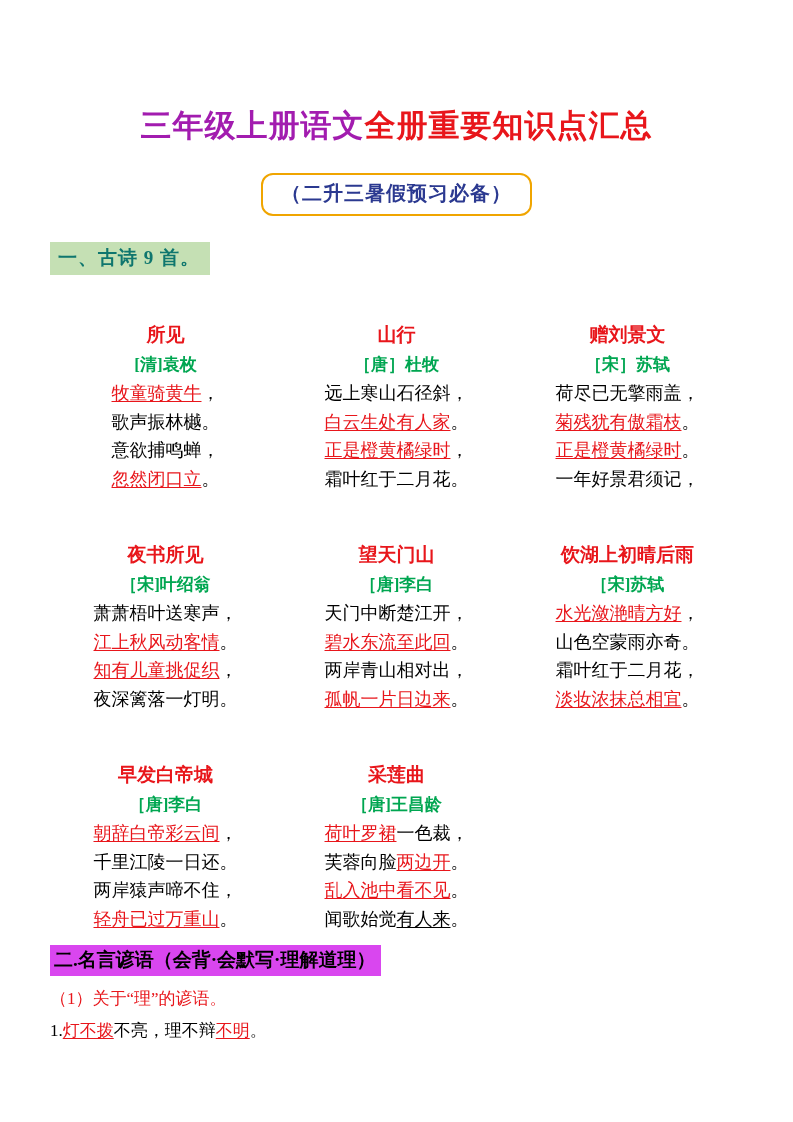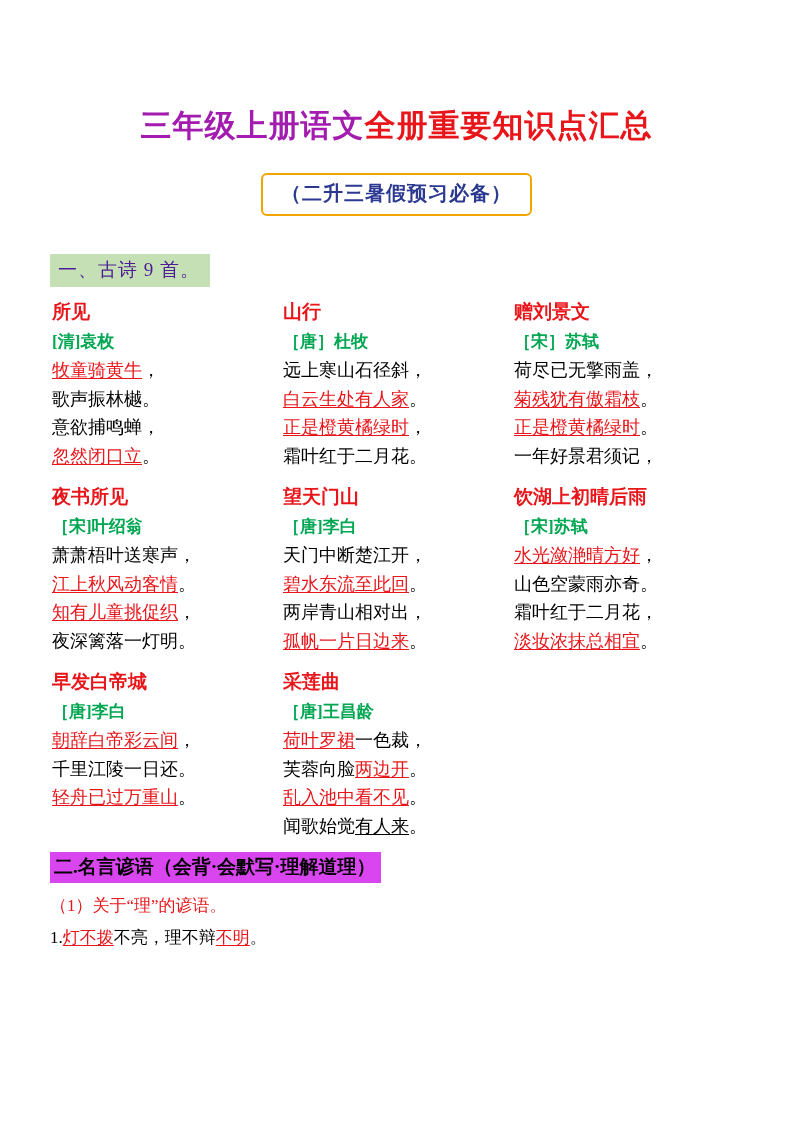--- a/index.html
+++ b/index.html
@@ -35,58 +35,60 @@
   .title-black { color: #a21caf; }
   .title-red { color: #e8161b; }
 
   .subtitle-wrap {
     display: flex;
     justify-content: center;
     margin-top: 26px;
   }
   .subtitle-box {
     border: 2px solid #f0a500;
-    border-radius: 6px;
+    border-radius: 12px;
     padding: 5px 18px 7px 18px;
     font-size: 20px;
     color: #2b3990;
     font-weight: bold;
     letter-spacing: 1px;
   }
 
   
   .sec-head {
     display: inline-block;
     background: #c5e0b4;
-    color: #4c1d95;
+    color: #0f766e;
     font-size: 19px;
-    font-weight: normal;
+    font-weight: bold;
     padding: 3px 10px 4px 8px;
-    margin-top: 38px;
+    margin-top: 26px;
     letter-spacing: 1px;
   }
   .sec-head2 {
     display: inline-block;
     background: #d946ef;
     color: #000000;
     font-size: 19px;
     font-weight: bold;
     padding: 2px 6px 3px 4px;
     letter-spacing: 0px;
   }
 
   
   .poem-grid {
     display: grid;
     grid-template-columns: 1fr 1fr 1fr;
     margin-top: 10px;
     row-gap: 12px;
   }
   .poem {
+    text-align: center;
     padding: 0 2px;
+    margin-top: 35px;
   }
   .poem-title {
     color: #e8161b;
     font-size: 19px;
     font-weight: bold;
     line-height: 30px;
   }
   .poem-author {
     color: #00a651;
     font-size: 17px;
@@ -194,20 +196,21 @@
         <div class="poem-line"><span class="seg-red">水光潋滟晴方好</span><span class="seg-plain">，</span></div>
         <div class="poem-line"><span class="seg-plain">山色空蒙雨亦奇。</span></div>
         <div class="poem-line"><span class="seg-plain">霜叶红于二月花，</span></div>
         <div class="poem-line"><span class="seg-red">淡妆浓抹总相宜</span><span class="seg-plain">。</span></div>
       </div>
       <div class="poem">
         <div class="poem-title">早发白帝城</div>
         <div class="poem-author">［唐]李白</div>
         <div class="poem-line"><span class="seg-red">朝辞白帝彩云间</span><span class="seg-plain">，</span></div>
         <div class="poem-line"><span class="seg-plain">千里江陵一日还。</span></div>
+        <div class="poem-line"><span class="seg-plain">两岸猿声啼不住，</span></div>
         <div class="poem-line"><span class="seg-red">轻舟已过万重山</span><span class="seg-plain">。</span></div>
       </div>
       <div class="poem">
         <div class="poem-title">采莲曲</div>
         <div class="poem-author">［唐]王昌龄</div>
         <div class="poem-line"><span class="seg-red">荷叶罗裙</span><span class="seg-plain">一色裁，</span></div>
         <div class="poem-line"><span class="seg-plain">芙蓉向脸</span><span class="seg-red">两边开</span><span class="seg-plain">。</span></div>
         <div class="poem-line"><span class="seg-red">乱入池中看不见</span><span class="seg-plain">。</span></div>
         <div class="poem-line"><span class="seg-plain">闻歌始觉</span><span class="seg-black-u">有人来</span><span class="seg-plain">。</span></div>
       </div>

